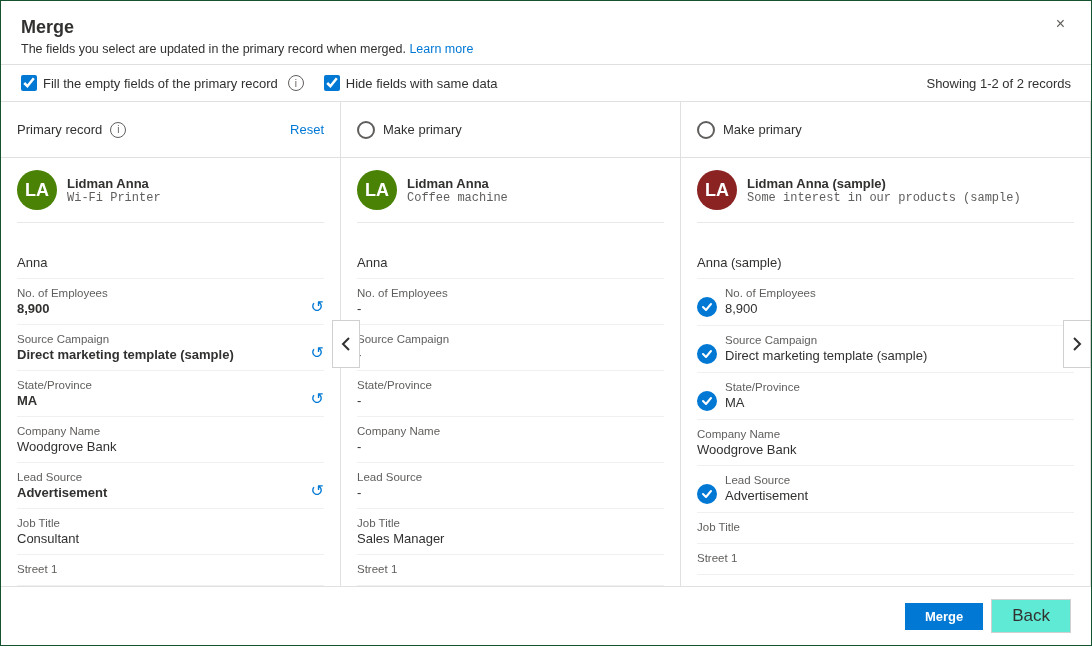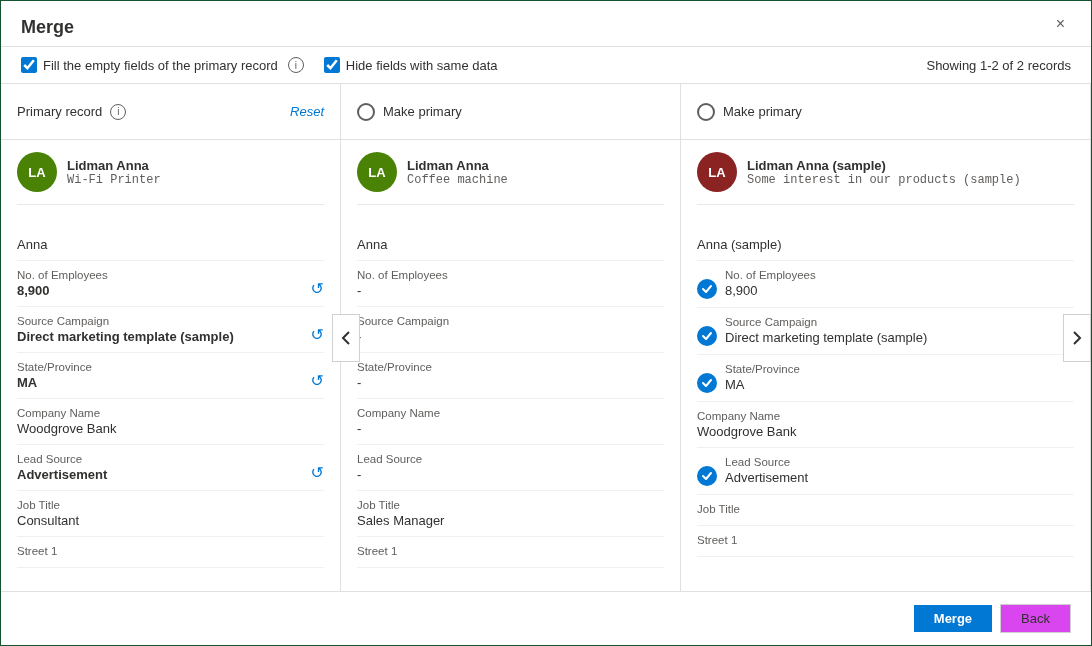--- a/index.html
+++ b/index.html
@@ -20,27 +20,27 @@
     .info-icon { display: inline-flex; align-items: center; justify-content: center; width: 16px; height: 16px; border: 1px solid #605e5c; border-radius: 50%; font-size: 10px; color: #605e5c; cursor: pointer; margin-left: 4px; }
     .records-count { font-size: 13px; color: #323130; }
 
     .columns-container { display: flex; flex: 1; overflow: hidden; position: relative; }
 
     .column { display: flex; flex-direction: column; flex: 1; border-right: 1px solid #e0e0e0; overflow: hidden; min-width: 0; }
     .column:last-child { border-right: none; }
 
     .column-header { padding: 12px 16px; border-bottom: 1px solid #e0e0e0; display: flex; align-items: center; gap: 8px; min-height: 56px; }
     .radio-circle { width: 18px; height: 18px; border: 2px solid #605e5c; border-radius: 50%; background: #fff; flex-shrink: 0; }
-    .reset-link { color: #0078d4; cursor: pointer; font-size: 13px; text-decoration: none; margin-left: auto; font-style: italic; }
+    .reset-link { color: #0078d4; cursor: pointer; font-size: 13px; text-decoration: none; margin-left: auto; }
     .info-icon-header { display: inline-flex; align-items: center; justify-content: center; width: 16px; height: 16px; border: 1px solid #605e5c; border-radius: 50%; font-size: 10px; color: #605e5c; cursor: pointer; }
 
     .column-content { flex: 1; overflow-y: auto; padding: 0 16px; }
 
     .record-card { display: flex; align-items: center; gap: 10px; padding: 12px 0; border-bottom: 1px solid #e8e8e8; }
-    .avatar { width: 40px; height: 40px; border-radius: 50%; display: flex; align-items: center; justify-content: center; font-weight: 700; font-size: 13px; color: #fff; flex-shrink: 0; }
+    .avatar { width: 40px; height: 40px; border-radius: 50%; display: flex; align-items: center; justify-content: center; font-weight: 700; font-size: 18px; color: #fff; flex-shrink: 0; }
     .avatar-green { background: #498205; }
     .avatar-dark-red { background: #8b2323; }
     .record-info { flex: 1; min-width: 0; }
     .record-name { font-size: 13px; font-weight: 600; color: #323130; }
     .record-sub { font-size: 12px; color: #605e5c; font-family: Liberation Mono, monospace; }
 
     .field-block { padding: 8px 0; border-bottom: 1px solid #f0f0f0; position: relative; }
     .field-label { font-size: 11.5px; color: #605e5c; margin-bottom: 2px; }
     .field-value { font-size: 13px; color: #323130; font-weight: 400; }
     .field-value-bold { font-weight: 600; }
@@ -50,30 +50,34 @@
     .reset-icon { color: #0078d4; cursor: pointer; font-size: 16px; margin-top: 10px; flex-shrink: 0; }
 
     .field-with-check { display: flex; align-items: flex-start; gap: 8px; }
     .check-circle { width: 20px; height: 20px; background: #0078d4; border-radius: 50%; display: flex; align-items: center; justify-content: center; flex-shrink: 0; margin-top: 10px; }
     .check-circle svg { width: 12px; height: 12px; }
 
     .nav-arrow { position: absolute; top: 50%; transform: translateY(-50%); background: #fff; border: 1px solid #d0d0d0; width: 28px; height: 48px; display: flex; align-items: center; justify-content: center; cursor: pointer; z-index: 10; color: #323130; }
 
     .dialog-footer { display: flex; align-items: center; justify-content: flex-end; padding: 12px 20px; border-top: 1px solid #e0e0e0; gap: 8px; }
     .btn-merge { background: #0078d4; color: #fff; border: none; padding: 6px 20px; font-size: 13px; cursor: pointer; font-weight: 600; }
-    .btn-back { background: #d946ef; color: #323130; border: 1px solid #d0d0d0; padding: 6px 20px; font-size: 13px; cursor: pointer; }
+    .btn-back { background: #5eead4; color: #323130; border: 1px solid #d0d0d0; padding: 6px 20px; font-size: 17px; cursor: pointer; }
   </style>
 </head>
 <body>
 
 <div class="dialog">
 
   <div class="dialog-header">
     <div>
       <div class="dialog-title">Merge</div>
+      <div class="dialog-subtitle">
+        <span>The fields you select are updated in the primary record when merged.</span>
+        <a href="#">Learn more</a>
+      </div>
     </div>
     <button class="close-btn">×</button>
   </div>
 
   <div class="options-bar">
     <div class="options-left">
       <label class="checkbox-item">
         <input type="checkbox" checked="" style="">
         <span>Fill the empty fields of the primary record</span>
         <span class="info-icon">i</span>

